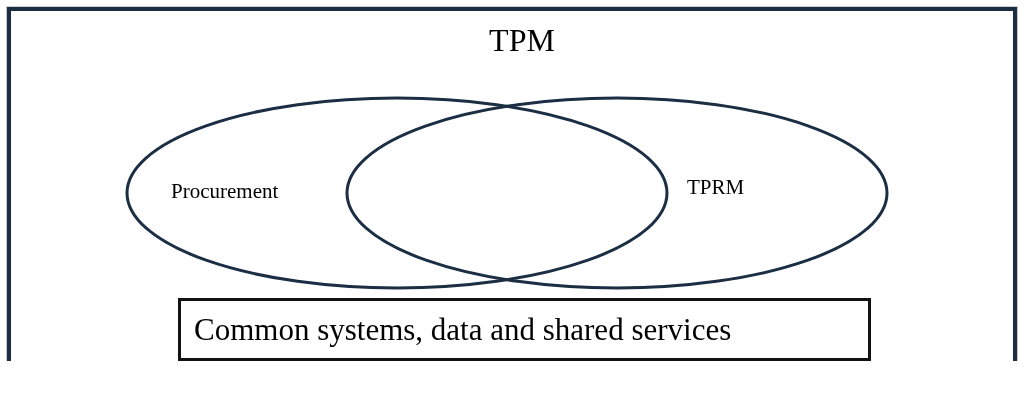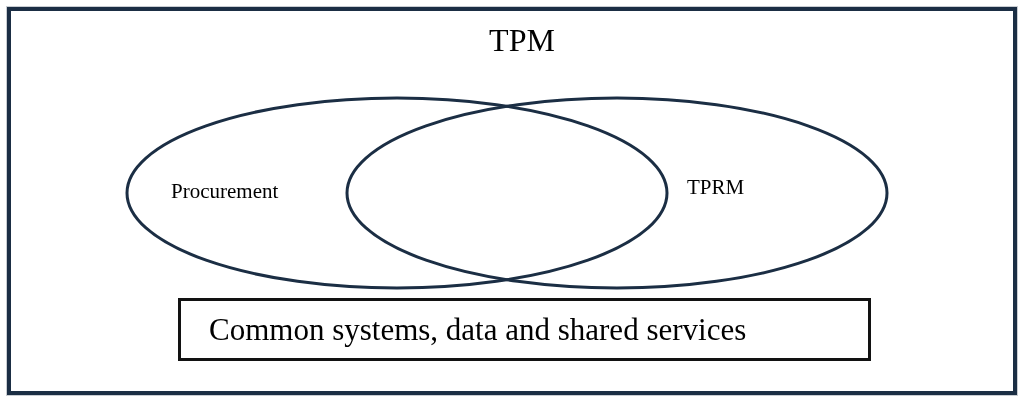--- a/index.html
+++ b/index.html
@@ -3,21 +3,21 @@
 <meta charset="utf-8">
 <style>
   html, body {
     margin: 0;
     padding: 0;
     background: #ffffff;
   }
   .canvas {
     position: relative;
     width: 1024px;
-    height: 403px;
+    height: 361px;
     background: #ffffff;
     font-family: "Liberation Serif", "DejaVu Serif", serif;
     color: #000000;
     overflow: hidden;
   }
   .frame {
     position: absolute;
     left: 7px;
     top: 7px;
     width: 1010px;
@@ -68,21 +68,21 @@
     position: absolute;
     left: 178px;
     top: 298px;
     width: 693px;
     height: 63px;
     box-sizing: border-box;
     border: 3px solid #121212;
     background: #ffffff;
     display: flex;
     align-items: center;
-    padding-left: 28px;
+    padding-left: 13px;
   }
   .shared-box span {
     font-size: 31px;
     line-height: 34px;
     white-space: nowrap;
   }
 </style>
 </head>
 <body>
 

